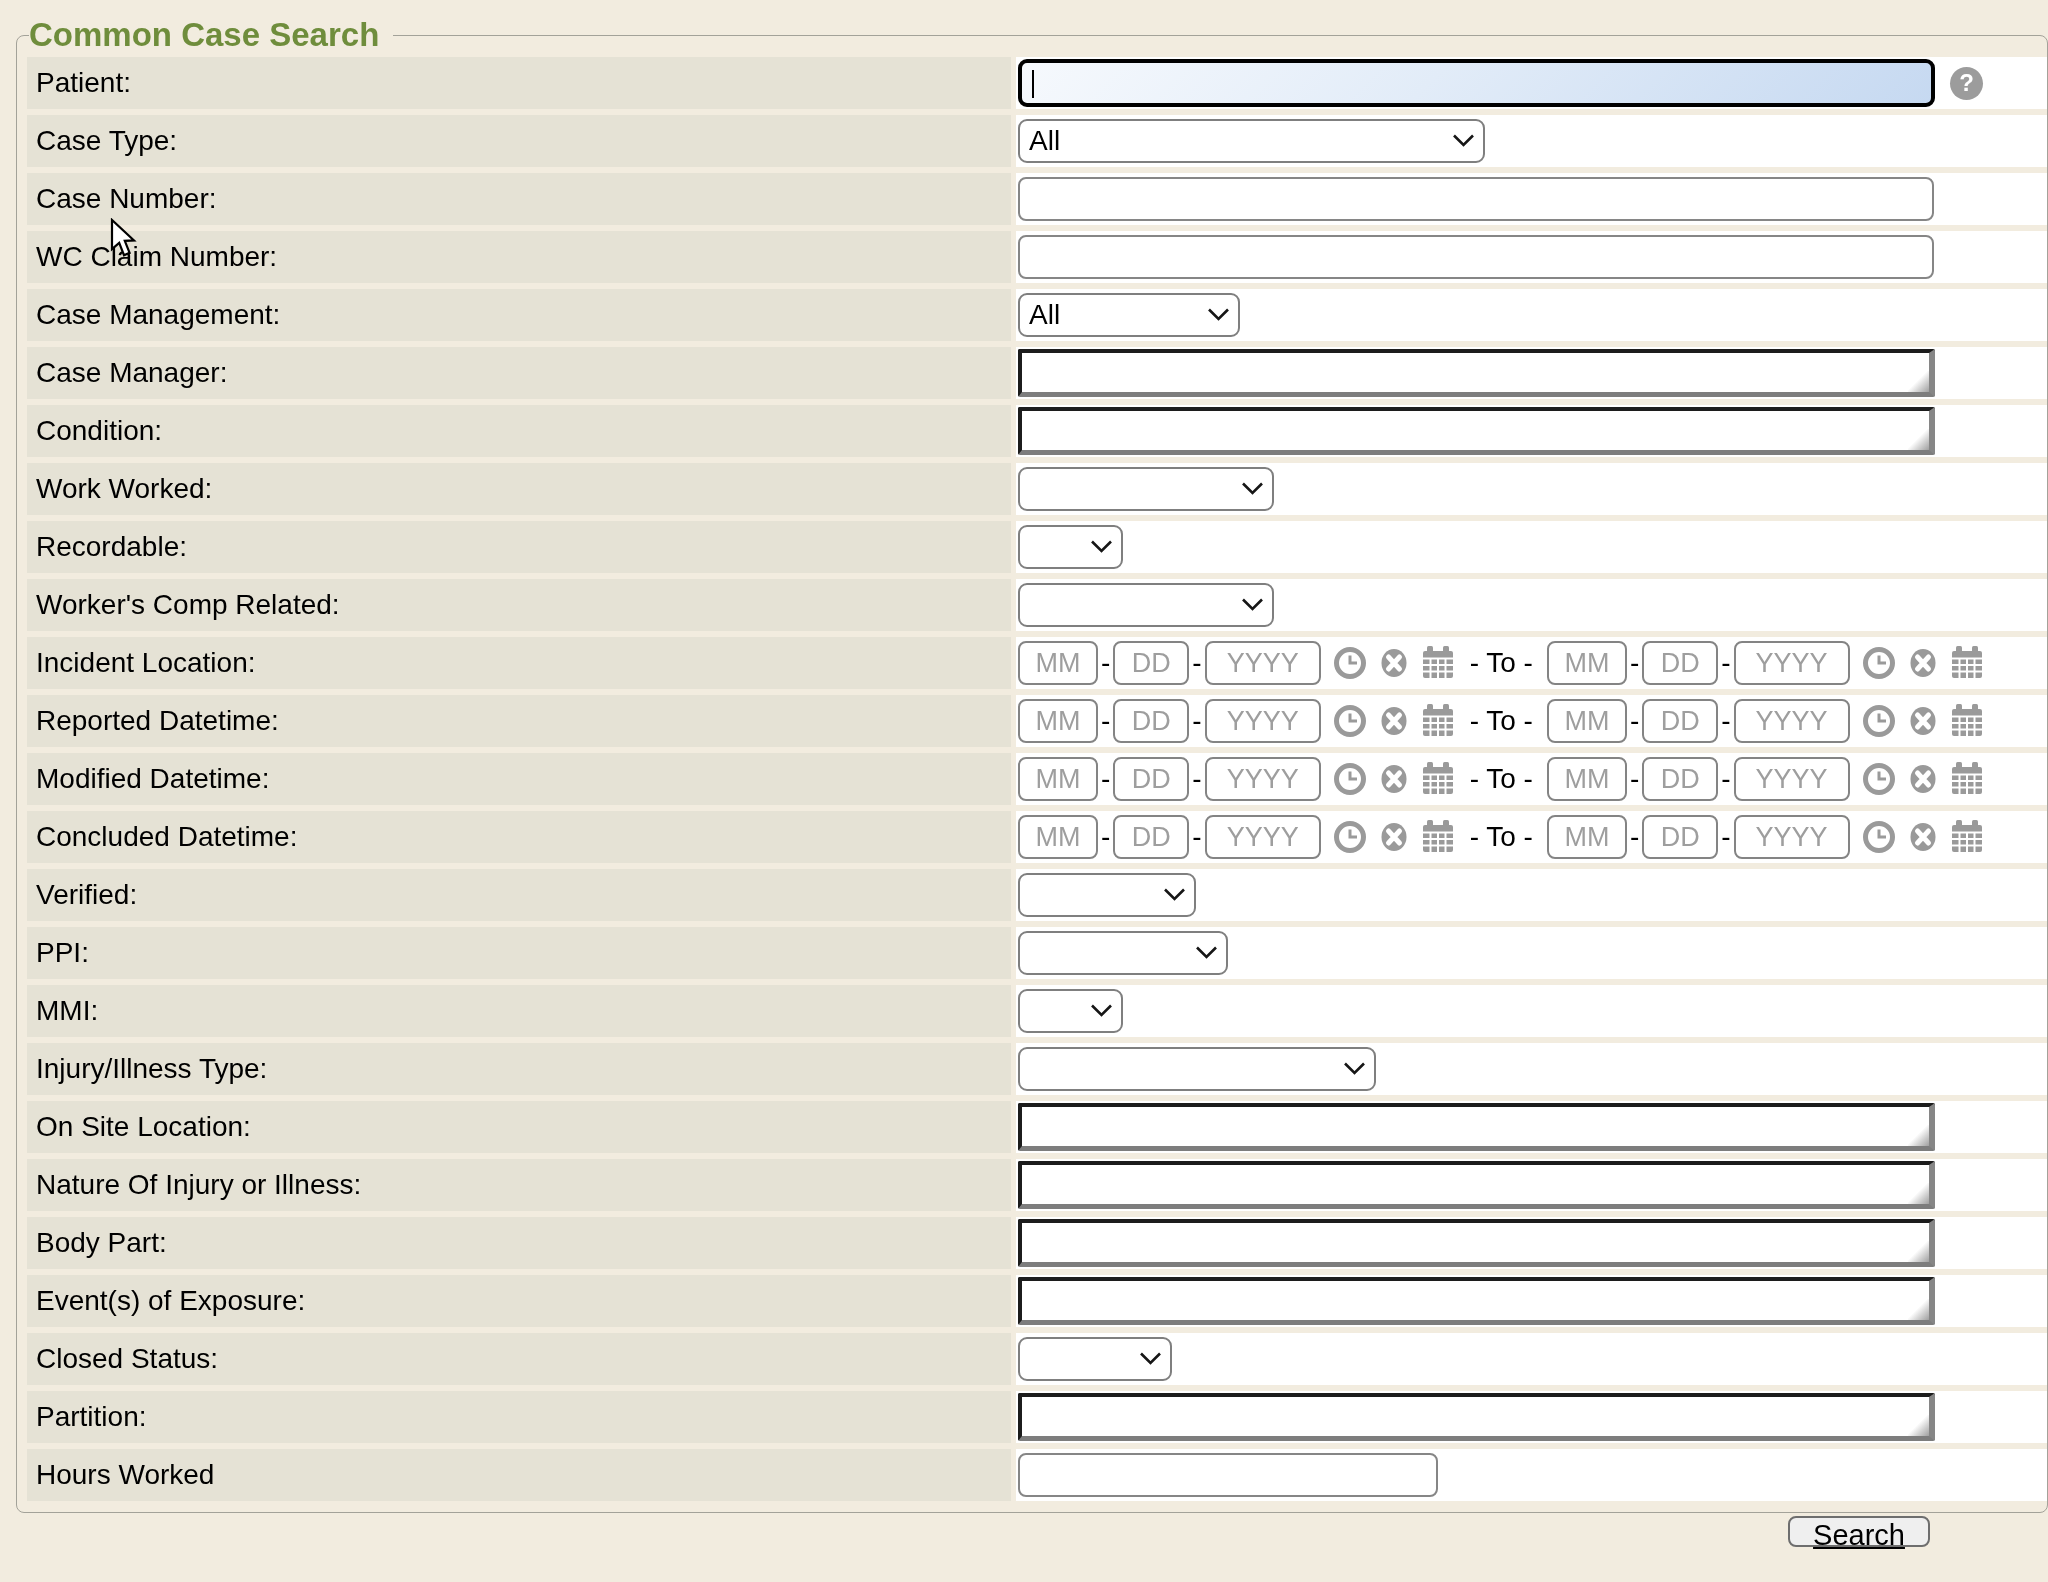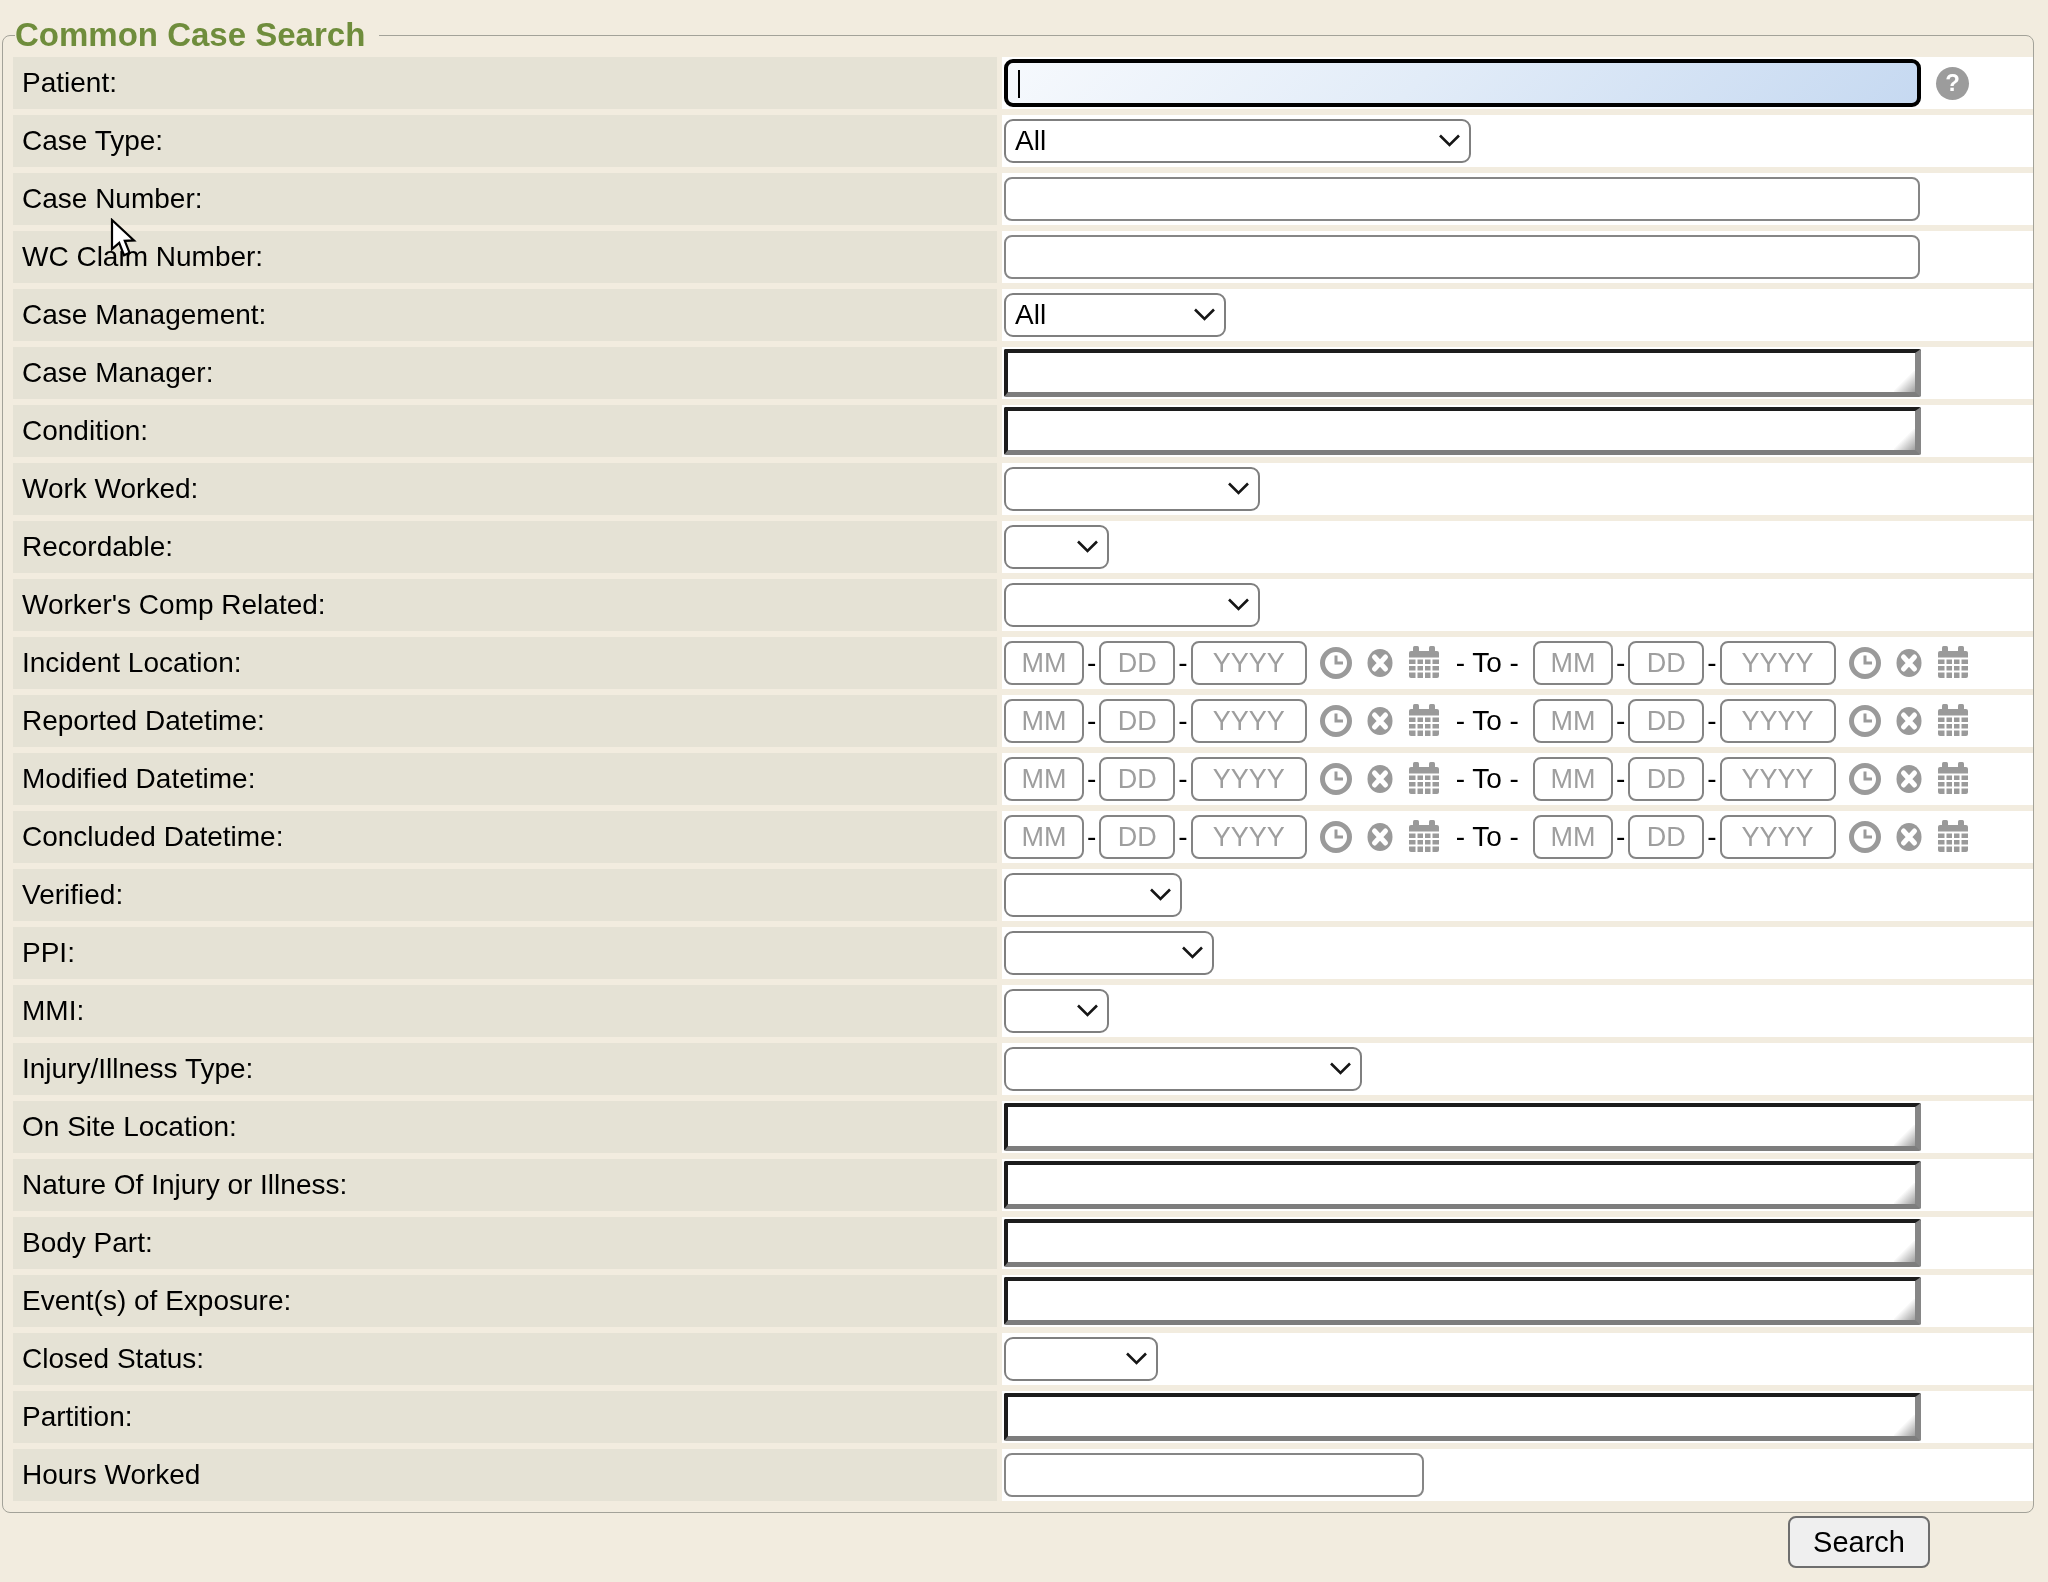--- a/index.html
+++ b/index.html
@@ -5,21 +5,21 @@
   html,body{margin:0;padding:0;}
   body{
     width:2048px;height:1582px;
     background:#f2ecdf;
     font-family:"Liberation Sans", sans-serif;
     overflow:hidden;
   }
   .screen{position:relative;width:2048px;height:1582px;}
 
   fieldset.panel{
-    position:absolute;left:2px;top:15px;
+    position:absolute;left:16px;top:15px;
     width:2032px;height:1498px;
     box-sizing:border-box;
     border:1px solid #a3a299;
     border-radius:8px;
     margin:0;padding:0 0 0 10px;
   }
   legend.panel-title{
     font-size:33px;font-weight:bold;line-height:40px;
     color:#6f8d3c;
     padding:0 14px 0 0;margin-left:2px;
@@ -107,25 +107,26 @@
   .dim-mm{width:80px;}
   .dim-dd{width:76px;}
   .dim-yy{width:116px;}
   .dash{font-size:28px;margin:0 3px;color:#000;}
   .dt-icon{margin-left:8px;display:flex;align-items:center;cursor:pointer;}
   .to-label{font-size:28px;margin:0 14px;color:#000;white-space:pre;}
 
   
   .search-btn{
     position:absolute;left:1788px;top:1516px;
-    width:142px;height:52px;
+    width:142px;height:31px;
     background:#efefef;
     border:2px solid #6e6e6e;border-radius:8px;
     font-size:29px;color:#000;
     font-family:"Liberation Sans", sans-serif;
+    text-decoration:underline;
   }
 
   .mouse-cursor{position:absolute;left:110px;top:218px;pointer-events:none;}
 </style>
 </head>
 <body>
 
 <div class="screen">
 
   <fieldset class="panel">

